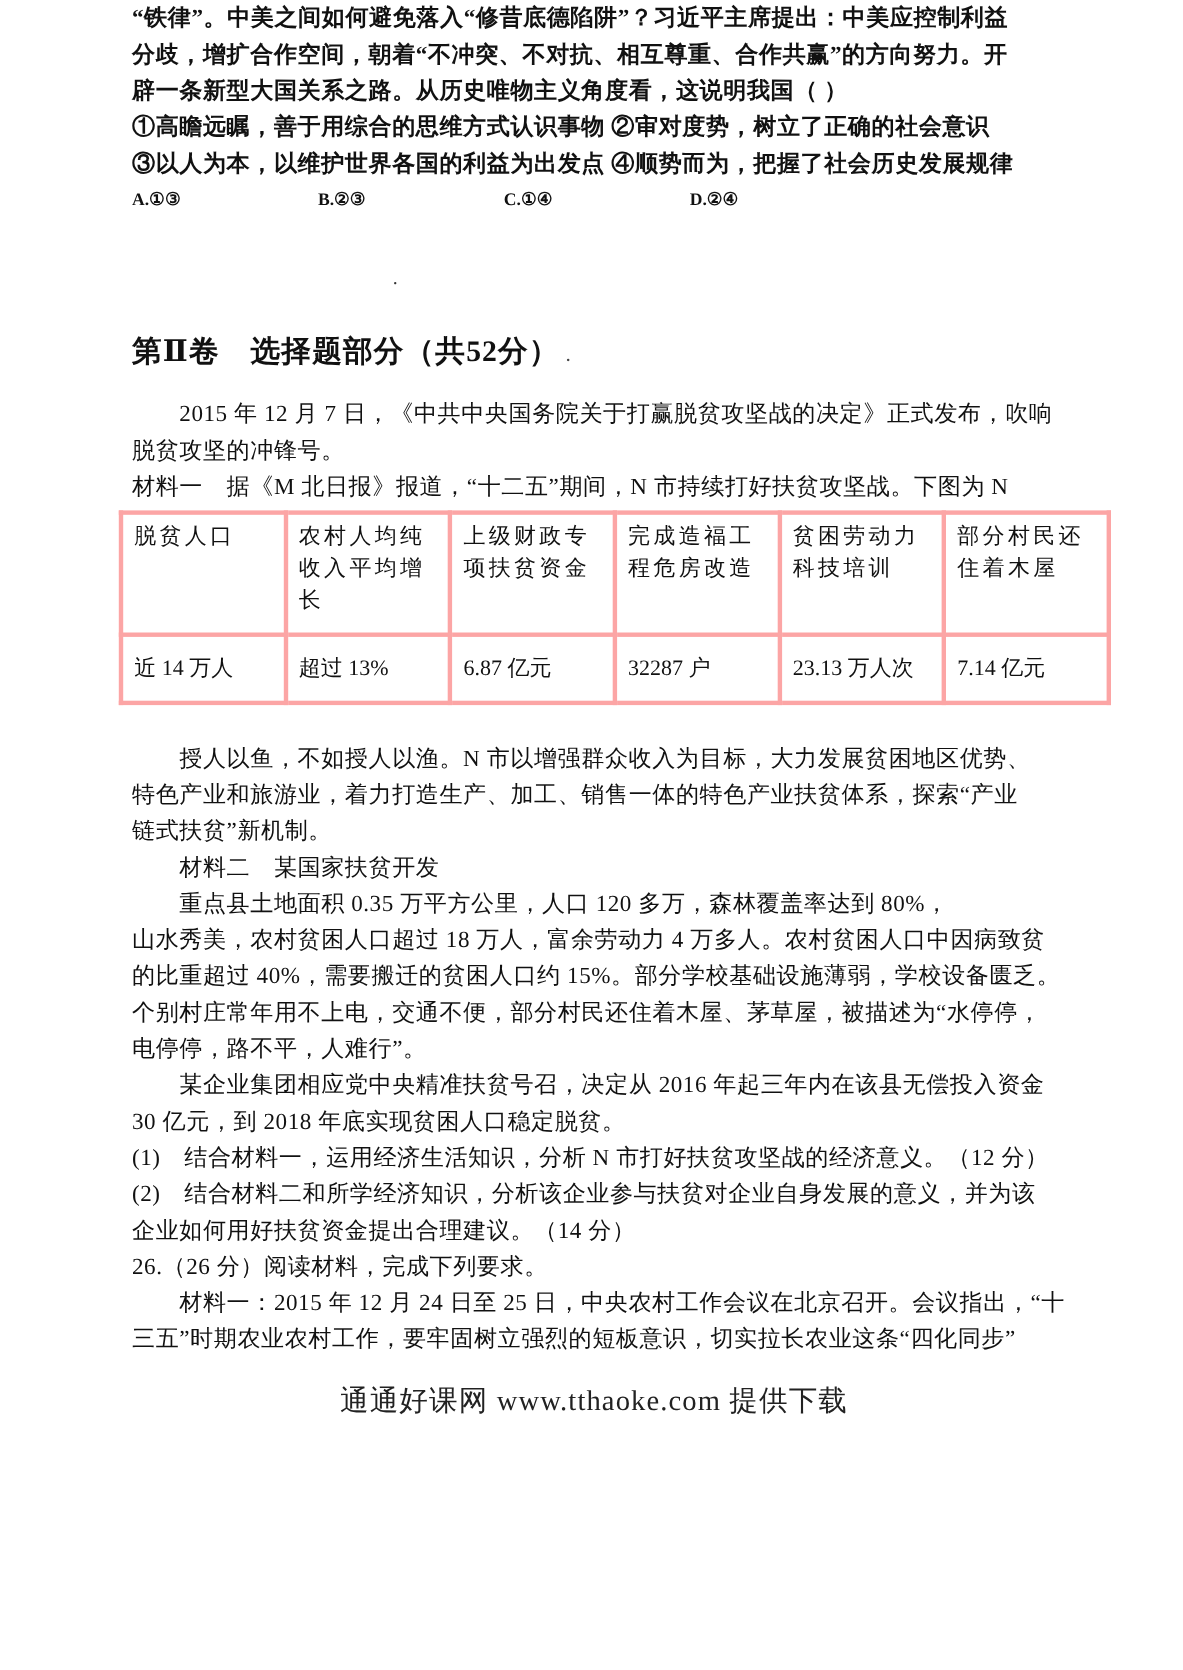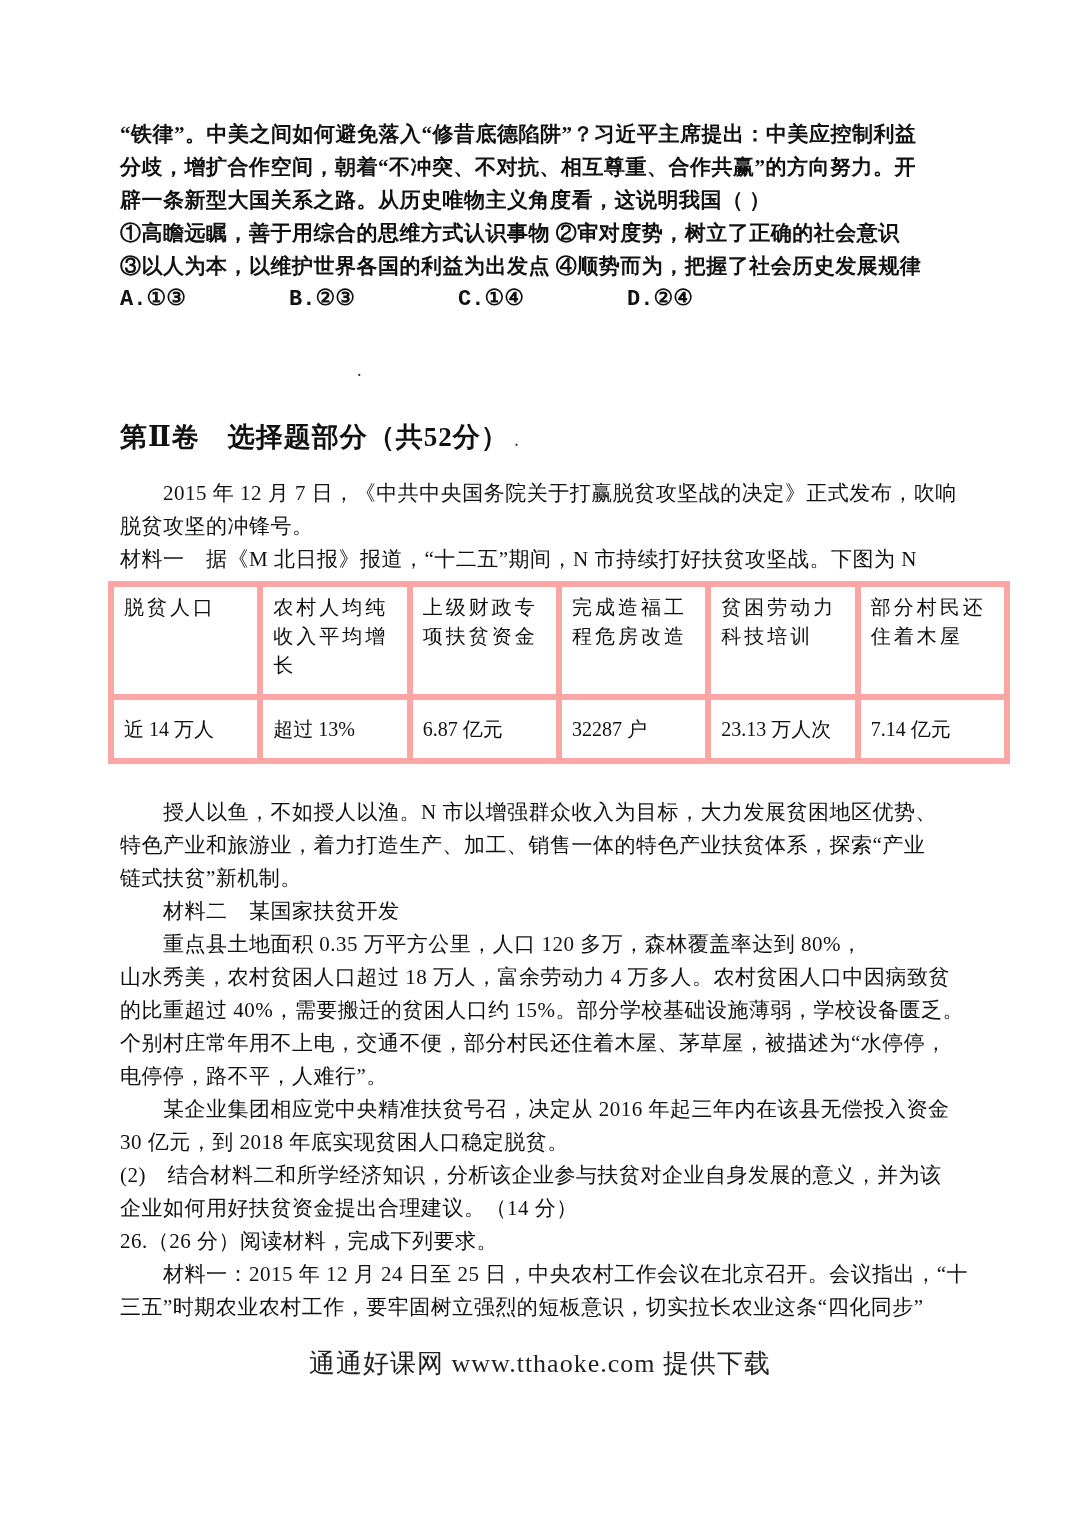--- a/index.html
+++ b/index.html
@@ -15,44 +15,44 @@
     width:1075px; height:1518px;
     padding:0 115px 0 120px;
     box-sizing:border-box;
   }
   .text-line {
     font-size:21px;
     line-height:33px;
     white-space:pre;
     letter-spacing:0.5px;
   }
-  .q24-block { padding-top:118px; font-weight:600; }
+  .q24-block { font-weight:600; }
   .options-row { display:flex; line-height:33px; }
-  .options-row .option { display:inline-block; width:169px; font-size:22px; white-space:pre;font-family:Liberation Mono, monospace; }
+  .options-row .option { display:inline-block; width:169px; font-size:16px; white-space:pre; }
   .stray-dot {
     height:33px; margin-top:38px; padding-left:237px;
     font-size:18px; line-height:33px; color:#333;
   }
   .section-title {
     margin-top:28px;
     text-align:left;
     font-size:27px; font-weight:bold;
     line-height:44px;
     letter-spacing:1px;
   }
   .section-title .tdot { font-size:14px; color:#444; margin-left:6px; }
   .pre25 { margin-top:13px; }
   table.info-table {
     margin-top:5px; margin-left:-12px;
     border-collapse:collapse;
     width:902px;
     table-layout:fixed;
   }
   table.info-table th, table.info-table td {
-    border:6px solid #fca5a5;
+    border:4px solid #fca5a5;
     font-weight:normal;
     text-align:left;
     vertical-align:top;
     font-size:20px;
     padding:6px 10px;
     overflow:hidden;
     font-family:Liberation Serif, serif;
   }
   table.info-table th { line-height:29px; letter-spacing:3px; height:95px; }
   table.info-table td { padding:14px 10px; height:30px; line-height:30px; white-space:pre; }
@@ -129,20 +129,21 @@
         <div class="text-line">特色产业和旅游业，着力打造生产、加工、销售一体的特色产业扶贫体系，探索“产业</div>
         <div class="text-line">链式扶贫”新机制。</div>
         <div class="text-line">　　材料二　某国家扶贫开发</div>
         <div class="text-line">　　重点县土地面积 0.35 万平方公里，人口 120 多万，森林覆盖率达到 80%，</div>
         <div class="text-line">山水秀美，农村贫困人口超过 18 万人，富余劳动力 4 万多人。农村贫困人口中因病致贫</div>
         <div class="text-line">的比重超过 40%，需要搬迁的贫困人口约 15%。部分学校基础设施薄弱，学校设备匮乏。</div>
         <div class="text-line">个别村庄常年用不上电，交通不便，部分村民还住着木屋、茅草屋，被描述为“水停停，</div>
         <div class="text-line">电停停，路不平，人难行”。</div>
         <div class="text-line">　　某企业集团相应党中央精准扶贫号召，决定从 2016 年起三年内在该县无偿投入资金</div>
         <div class="text-line">30 亿元，到 2018 年底实现贫困人口稳定脱贫。</div>
+        <div class="text-line">(1)　结合材料一，运用经济生活知识，分析 N 市打好扶贫攻坚战的经济意义。（12 分）</div>
         <div class="text-line">(2)　结合材料二和所学经济知识，分析该企业参与扶贫对企业自身发展的意义，并为该</div>
         <div class="text-line">企业如何用好扶贫资金提出合理建议。（14 分）</div>
       </div>
     <div class="text-line">26.（26 分）阅读材料，完成下列要求。</div>
     <div>
         <div class="text-line">　　材料一：2015 年 12 月 24 日至 25 日，中央农村工作会议在北京召开。会议指出，“十</div>
         <div class="text-line">三五”时期农业农村工作，要牢固树立强烈的短板意识，切实拉长农业这条“四化同步”</div>
       </div>
   </div>
 

